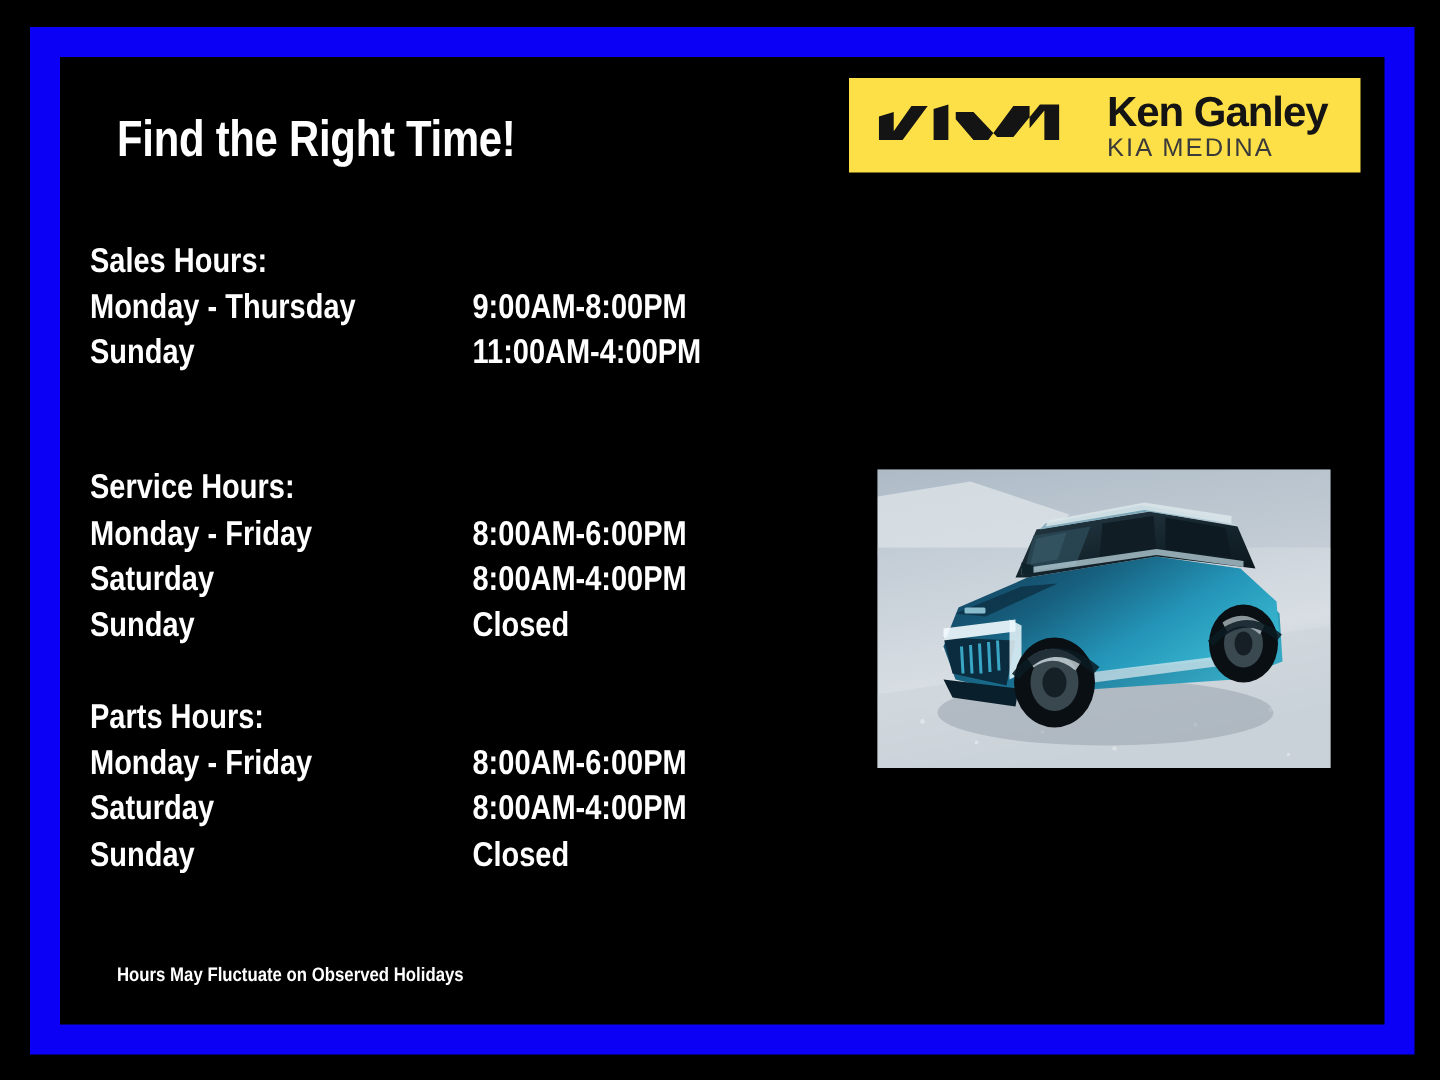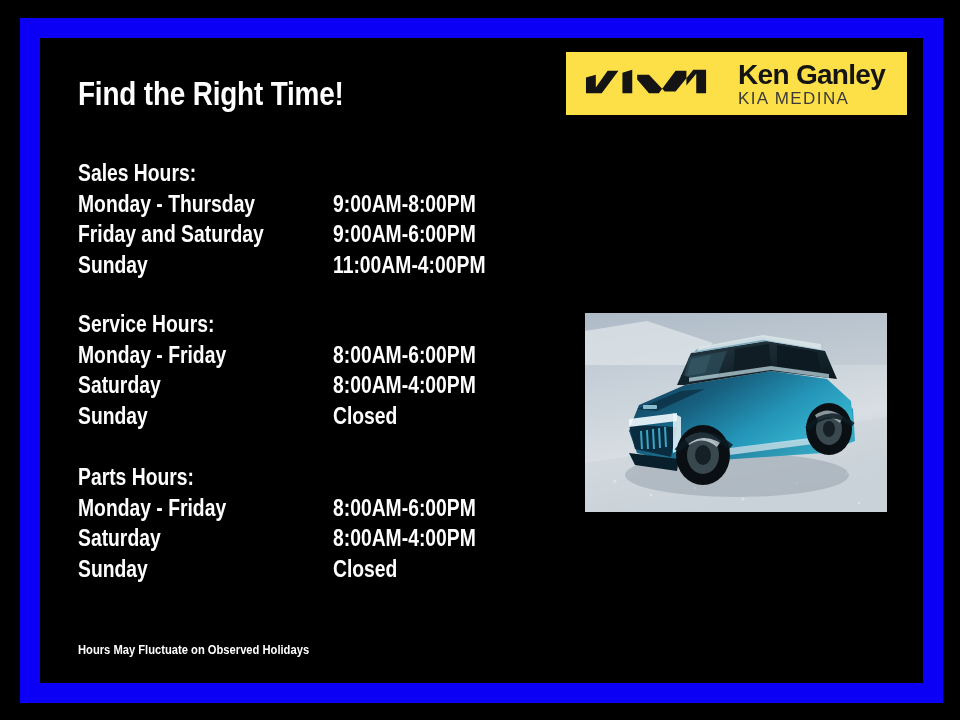--- a/index.html
+++ b/index.html
@@ -52,21 +52,21 @@
     letter-spacing: -0.2px;
     line-height: 1.05;
     transform: scaleX(0.82);
     transform-origin: left top;
     white-space: nowrap;
   }
 
   
   .hours-block {
     position: absolute;
-    left: 78px;
+    left: 60px;
     color: #ffffff;
     white-space: nowrap;
   }
   #block-sales   { top: 158px; }
   #block-service { top: 309px; }
   #block-parts   { top: 462px; }
 
   .block-heading {
     font-size: 23px;
     font-weight: bold;
@@ -180,24 +180,20 @@
   <div id="content">
 
     <div id="page-title">Find the Right Time!</div>
 
     <div class="hours-block" id="block-sales">
       <div class="block-heading">Sales Hours:</div>
 
       <div class="hours-row">
         <span class="row-day">Monday - Thursday</span>
         <span class="row-time">9:00AM-8:00PM</span>
-      </div>
-      <div class="hours-row">
-        <span class="row-day">Friday and Saturday</span>
-        <span class="row-time">9:00AM-6:00PM</span>
       </div>
       <div class="hours-row">
         <span class="row-day">Sunday</span>
         <span class="row-time">11:00AM-4:00PM</span>
       </div>
     </div>
 
     <div class="hours-block" id="block-service">
       <div class="block-heading">Service Hours:</div>
 

